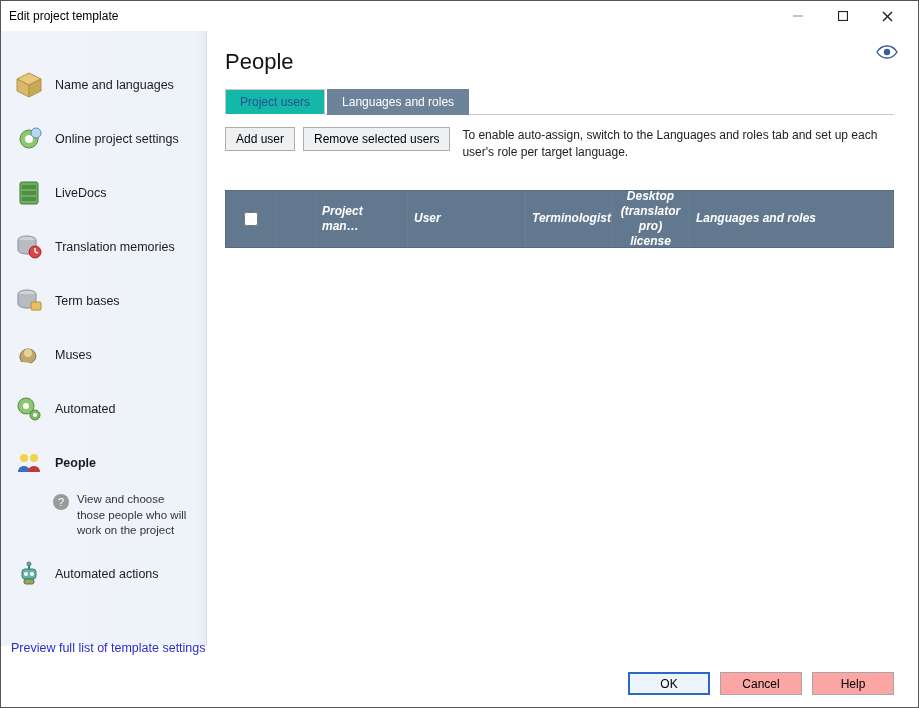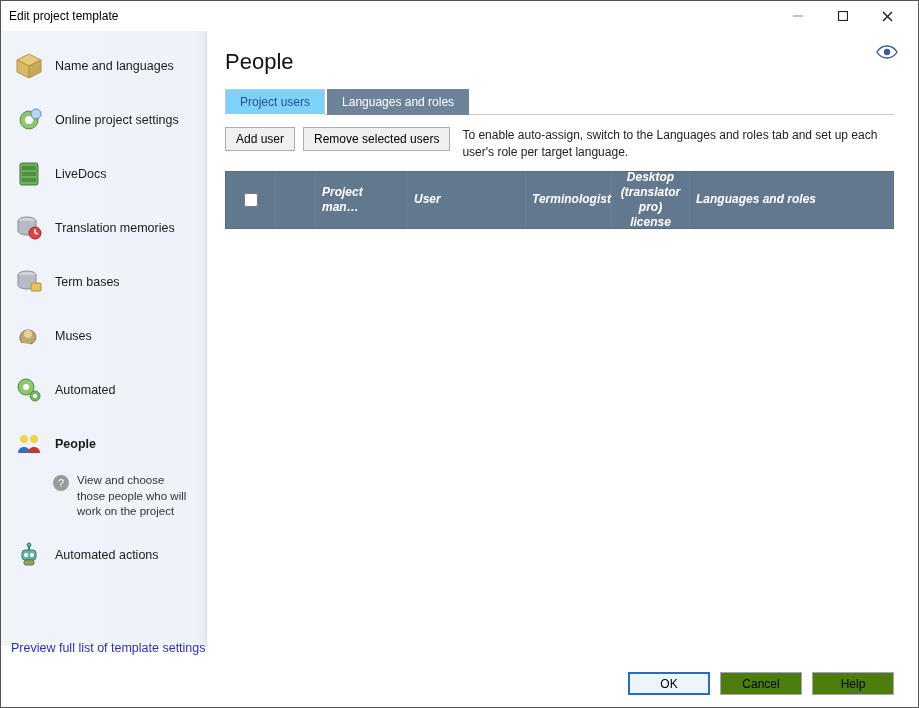--- a/index.html
+++ b/index.html
@@ -38,21 +38,21 @@
   }
   .titlebar .win-btn svg { display: block; }
   .content {
     display: flex;
     height: 615px;
   }
   .sidebar {
     width: 206px;
     background: linear-gradient(to right, #f0f4fa 0%, #eef3f9 95%, #e5ebf3 100%);
     border-right: 1px solid #d8dde5;
-    padding-top: 8px;
+    padding-top: 27px;
   }
   .nav-item {
     display: flex;
     align-items: center;
     gap: 10px;
     padding: 8px 12px;
     cursor: pointer;
     min-height: 54px;
   }
   .nav-item .icon {
@@ -117,34 +117,34 @@
   }
   .tab {
     padding: 5px 14px;
     font-size: 12px;
     border: 1px solid #c7c7c7;
     margin-right: 2px;
     margin-bottom: -1px;
     cursor: pointer;
   }
   .tab.active {
-    background: #7dd3fc;
+    background: #14b8a6;
     color: #2a4d9b;
     border-bottom: 1px solid #fff;
   }
   .tab.inactive {
     background: #6d839a;
     color: #fff;
     border-color: #6d839a;
   }
   .toolbar-row {
     display: flex;
     align-items: flex-start;
     gap: 8px;
-    margin-bottom: 9px;
+    margin-bottom: 28px;
   }
   .btn {
     background: #eef0f2;
     border: 1px solid #adadad;
     padding: 4px 10px;
     font-size: 12px;
     cursor: pointer;
   }
   .hint-text {
     flex: 1;
@@ -196,21 +196,21 @@
   .button-bar {
     position: absolute;
     right: 24px;
     bottom: 14px;
     display: flex;
     gap: 10px;
   }
   .dlg-btn {
     width: 82px;
     height: 23px;
-    background: #4d7c0f;
+    background: #fca5a5;
     border: 1px solid #a6a6a6;
     font-size: 12px;
     cursor: pointer;
   }
   .dlg-btn.primary {
     border: 2px solid #2a69c4;
     background: #eef4fc;
   }
   .outer-rel { position: relative; height: 708px; }
 </style>

